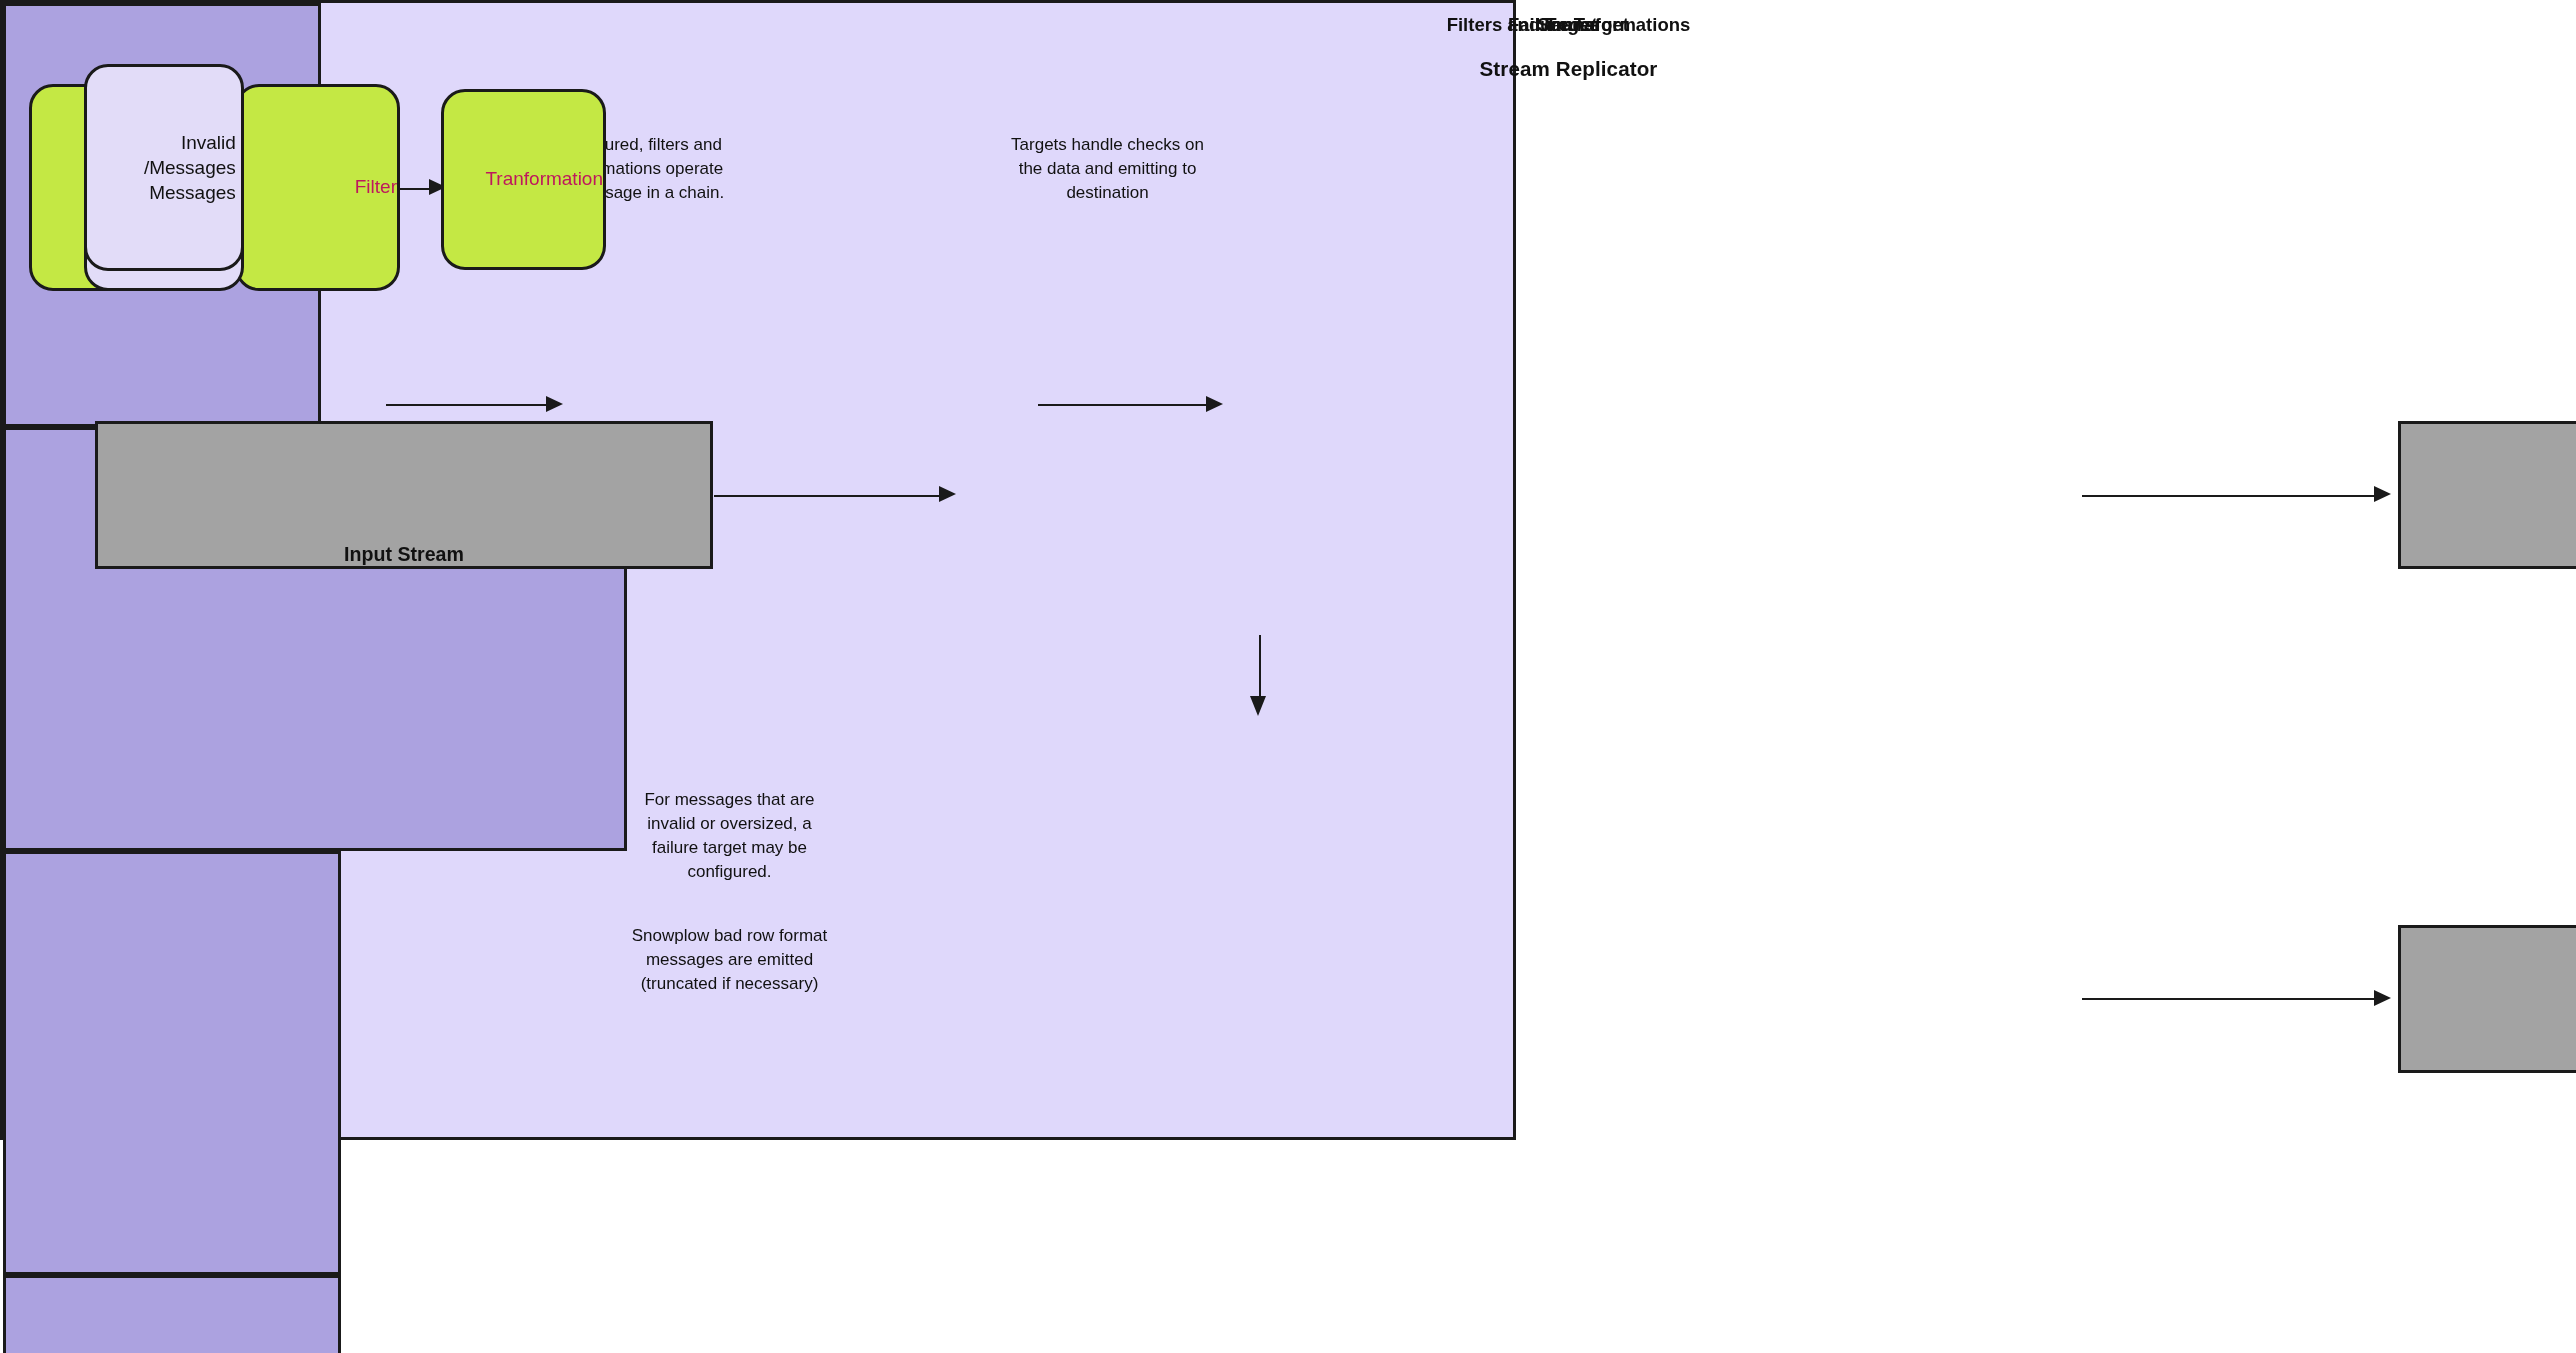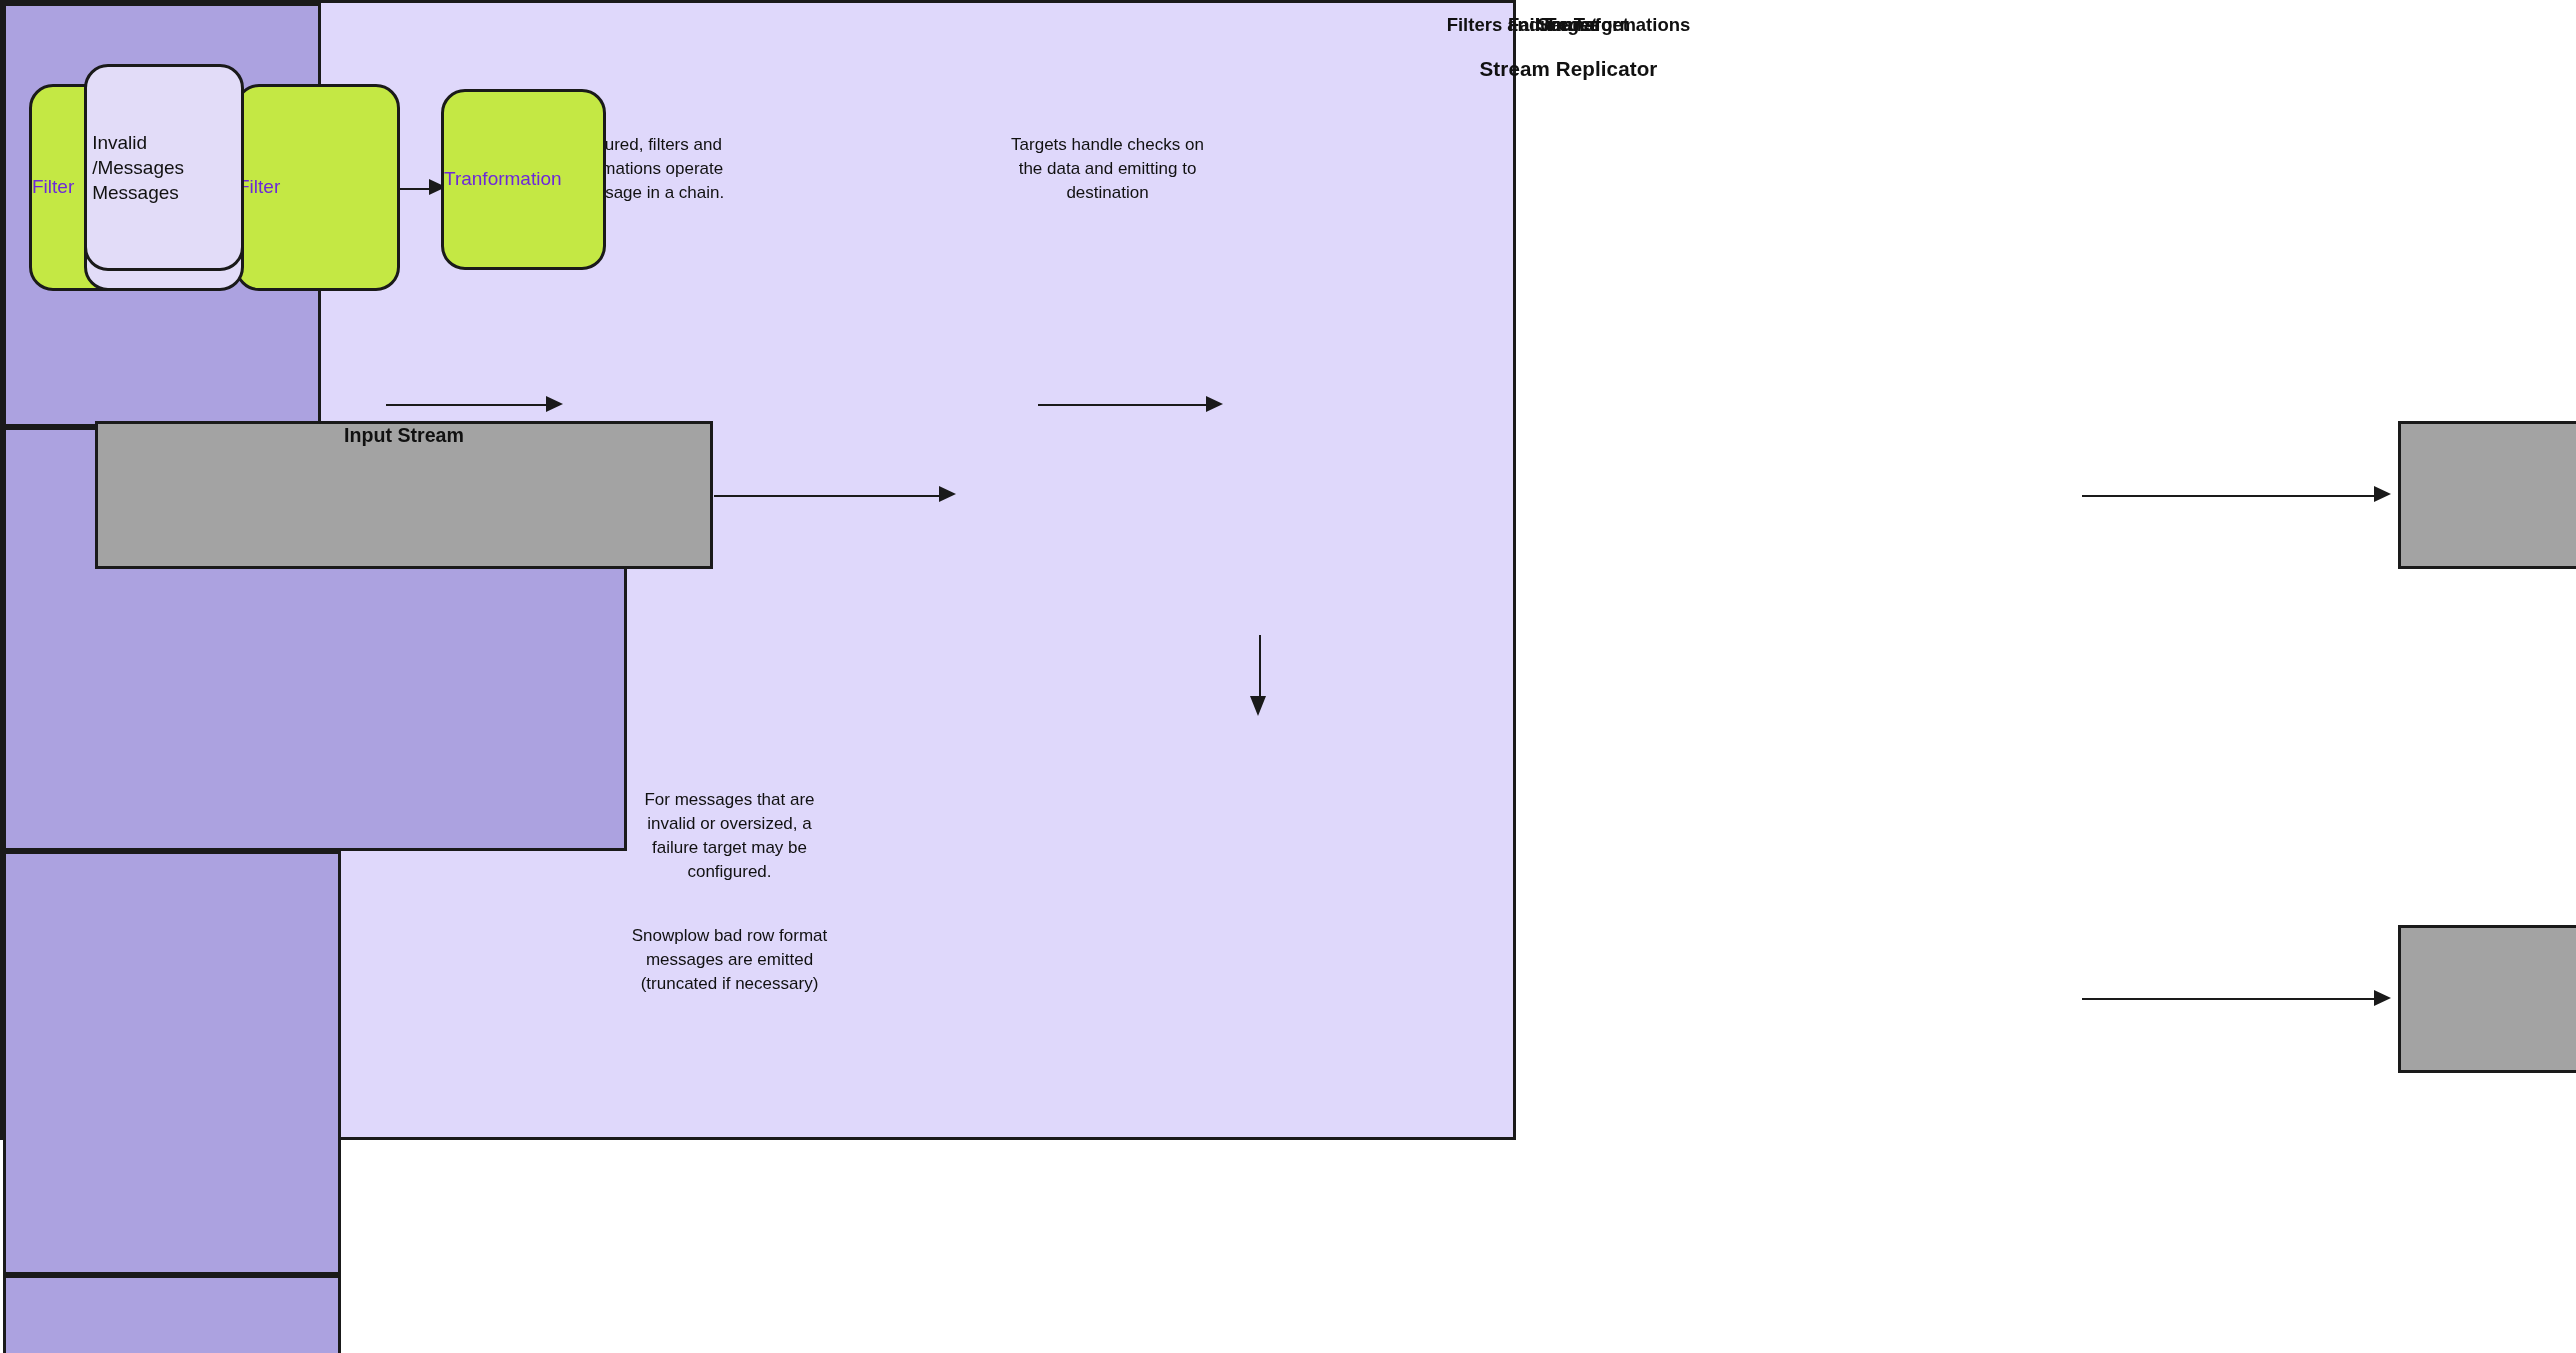--- a/index.html
+++ b/index.html
@@ -17,21 +17,21 @@
     height: 1353px;
     background: #ffffff;
     overflow: hidden;
   }
 
   
   .box {
     position: absolute;
     box-sizing: border-box;
     display: flex;
-    align-items: flex-start;
+    align-items: flex-end;
     justify-content: center;
     text-align: center;
   }
 
   
   .outer-container {
     background: #dfd8fb;
     border: 3.6px solid #1a1a1a;
     display: block;
   }
@@ -73,21 +73,21 @@
     line-height: 1.33;
     flex-direction: column;
     padding: 0 5.2px;
   }
   
   .node-green {
     background: #c4e844;
     border: 3.6px solid #1a1a1a;
     border-radius: 24px;
     font-size: 19px;
-    color: #6d28d9;
+    color: #be185d;
     line-height: 1.3;
     flex-direction: column;
   }
 
   
   .node-teal {
     background: #a3a3a3;
     border: 3.6px solid #1a1a1a;
     font-weight: bold;
     font-size: 19.6px;

